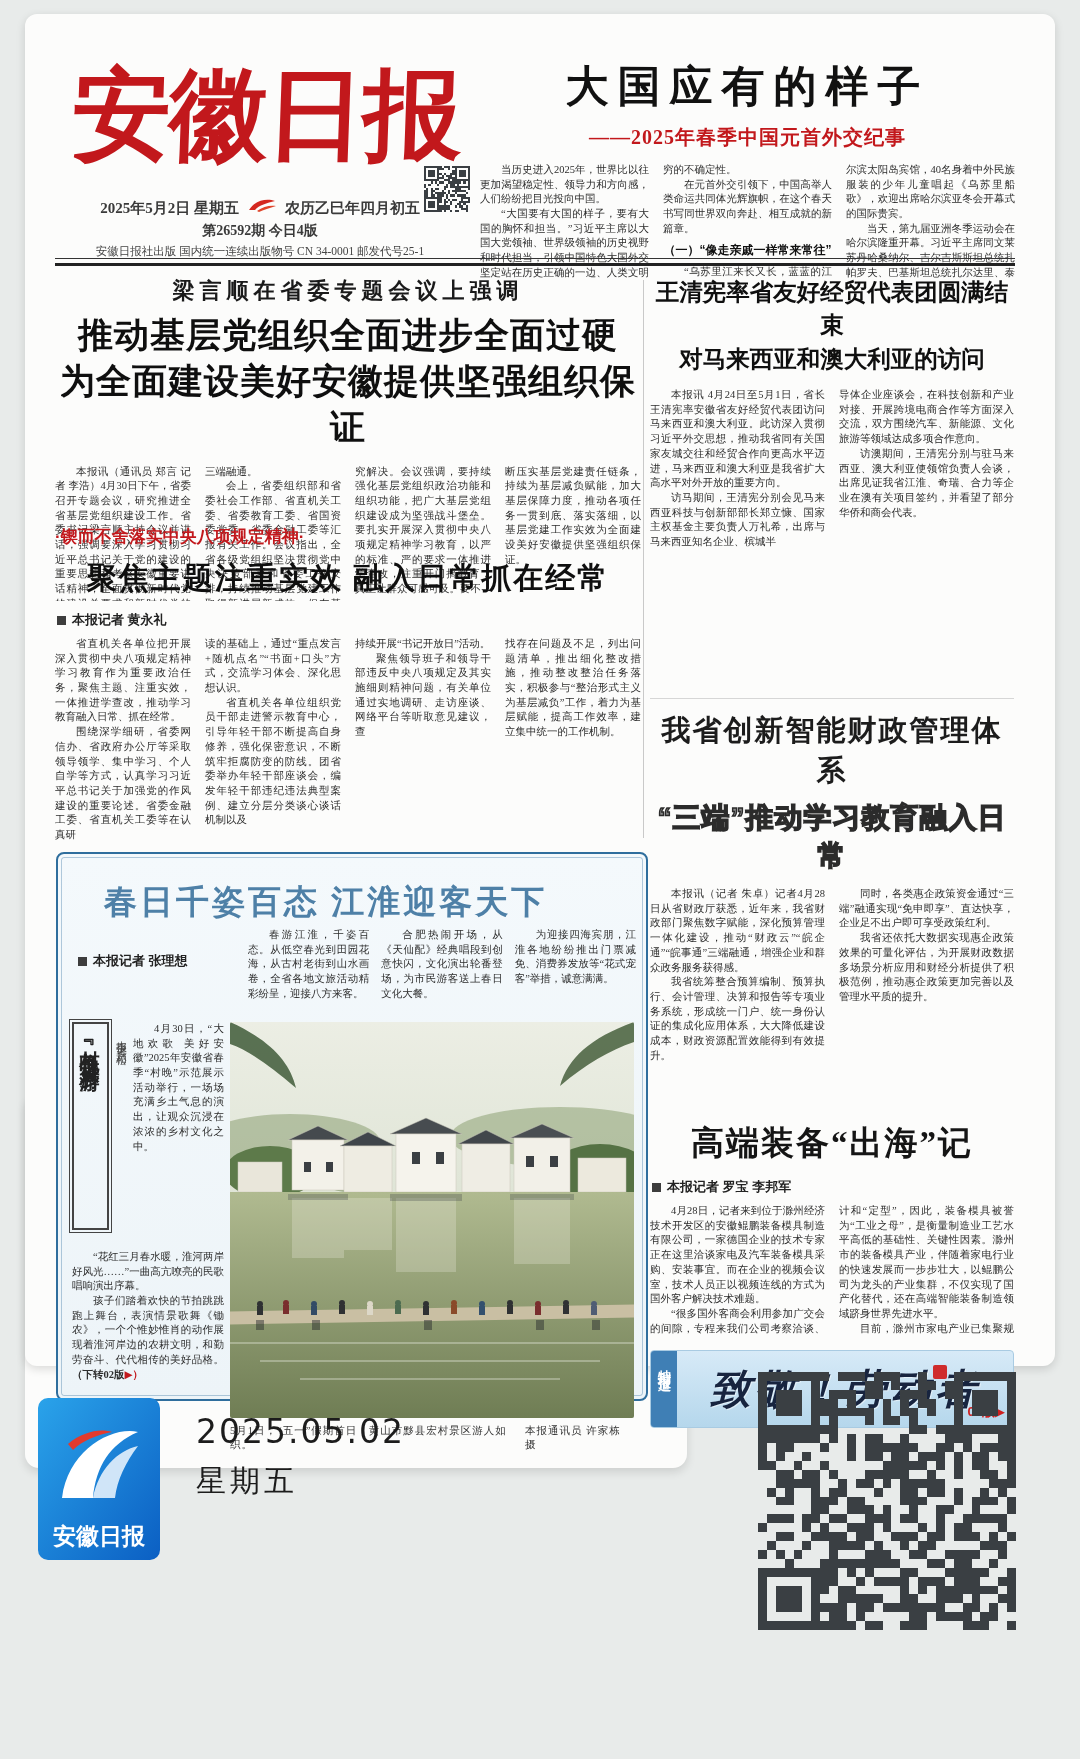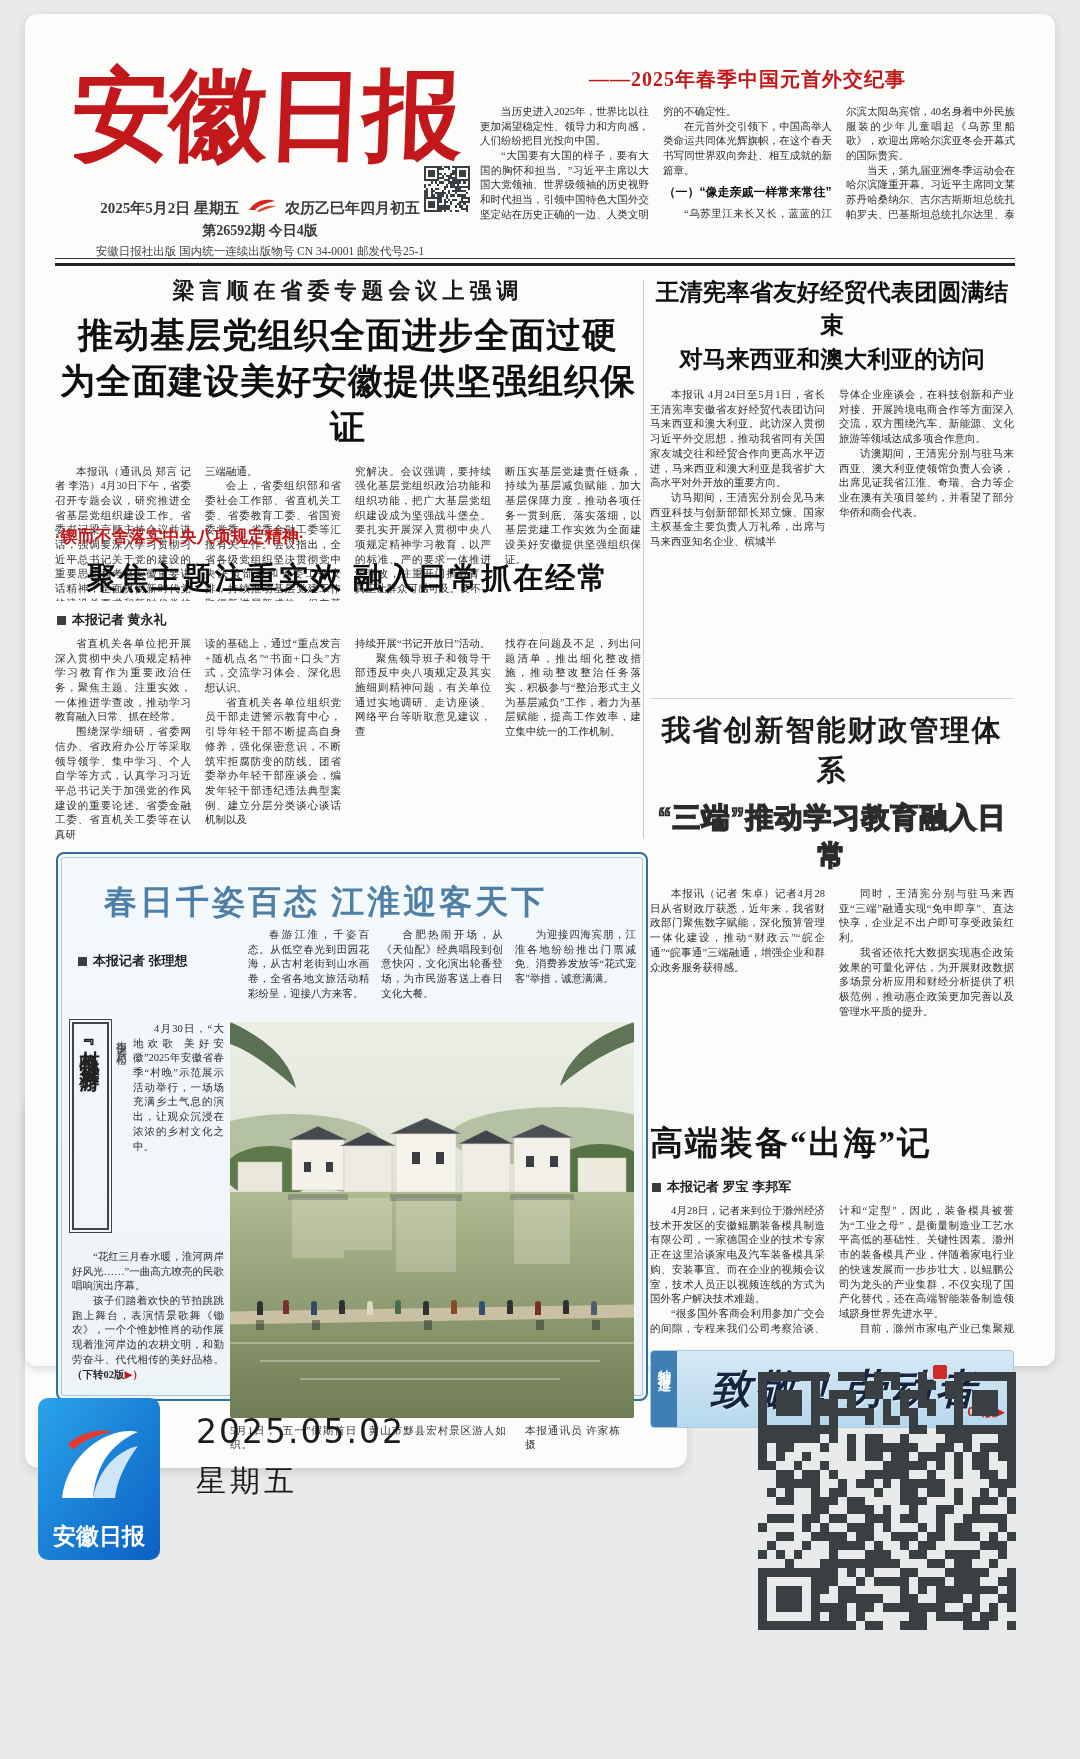--- a/index.html
+++ b/index.html
@@ -59,21 +59,21 @@
   .hrule { border:none; border-top:1px solid #d6d6d6; margin:10px 0; }
 
   .fiscal { margin-top:12px; }
   .fiscal-kicker { text-align:center; font-size:29px; font-weight:bold; letter-spacing:2px; color:#1c1c1c; }
   .fiscal-hl { text-align:center; font-family:"Liberation Sans","DejaVu Sans",sans-serif;
     font-weight:700; font-size:28px; letter-spacing:1px; margin-top:8px;
     color:#8a8a8a; -webkit-text-stroke:1.4px #2b2b2b; }
   .fiscal-body { margin-top:12px; height:218px; }
 
   .equip { margin-top:16px; }
-  .equip-hl { font-size:33px; font-weight:900; letter-spacing:2px; color:#151515; }
+  .equip-hl { text-align:center; font-size:33px; font-weight:900; letter-spacing:2px; color:#151515; }
   .byline { display:flex; align-items:center; gap:6px; font-family:"Liberation Sans","DejaVu Sans",sans-serif;
     font-size:13px; font-weight:bold; color:#222; margin:12px 0 8px 2px; }
   .sq { width:9px; height:9px; background:#3d3d3d; display:inline-block; }
   .equip-body { height:132px; }
   .jump-red { color:#c2181c; }
 
   .tribute { margin-top:14px; position:relative; height:78px; border:1px solid #a9cbe2; border-radius:4px;
     background:linear-gradient(180deg,#d7eaf7,#b5d7ec); overflow:hidden; display:flex; align-items:center; }
   .tribute-label { writing-mode:vertical-rl; font-size:13px; font-weight:bold; color:#fff;
     background:#3f7fb5; padding:8px 4px; letter-spacing:3px; height:100%;
@@ -400,20 +400,21 @@
       <i style="grid-area:21/7"></i>
       <i style="grid-area:21/8"></i>
       <i style="grid-area:21/10"></i>
       <i style="grid-area:21/13"></i>
       <i style="grid-area:21/15"></i>
       <i style="grid-area:21/16"></i>
       <i style="grid-area:21/20"></i>
     </div>
 
   <div class="lead">
+    <div class="lead-title">大国应有的样子</div>
     <div class="lead-sub">——2025年春季中国元首外交纪事</div>
     <div class="lead-cols smalltext">
       <div class="col">
         <p>当历史进入2025年，世界比以往更加渴望稳定性、领导力和方向感，人们纷纷把目光投向中国。</p>
         <p>“大国要有大国的样子，要有大国的胸怀和担当。”习近平主席以大国大党领袖、世界级领袖的历史视野和时代担当，引领中国特色大国外交坚定站在历史正确的一边、人类文明进步的一边，以中国的确定性稳住世界上层出不</p>
       </div>
       <div class="col">
         <p style="text-indent:0">穷的不确定性。</p>
         <p>在元首外交引领下，中国高举人类命运共同体光辉旗帜，在这个春天书写同世界双向奔赴、相互成就的新篇章。</p>
         <div class="subhead">（一）“像走亲戚一样常来常往”</div>
@@ -498,23 +499,24 @@
     </div>
 
     <hr class="hrule">
 
     <div class="fiscal">
       <div class="fiscal-kicker">我省创新智能财政管理体系</div>
       <div class="fiscal-hl">“三端”推动学习教育融入日常</div>
       <div class="cols2 smalltext fiscal-body">
         <div class="col">
           <p>本报讯（记者 朱卓）记者4月28日从省财政厅获悉，近年来，我省财政部门聚焦数字赋能，深化预算管理一体化建设，推动“财政云”“皖企通”“皖事通”三端融通，增强企业和群众政务服务获得感。</p>
+          <p>我省统筹整合预算编制、预算执行、会计管理、决算和报告等专项业务系统，形成统一门户、统一身份认证的集成化应用体系，大大降低建设成本，财政资源配置效能得到有效提升。</p>
         </div>
         <div class="col">
-          <p>同时，王清宪分别与驻马来西亚“三端”融通实现“免申即享”、直达快享，企业足不出户即可享受政策红利。</p>
+          <p>同时，各类惠企政策资金通过“三端”融通实现“免申即享”、直达快享，企业足不出户即可享受政策红利。</p>
           <p>我省还依托大数据实现惠企政策效果的可量化评估，为开展财政数据多场景分析应用和财经分析提供了积极范例，推动惠企政策更加完善以及管理水平质的提升。</p>
         </div>
       </div>
     </div>
 
     <div class="equip">
       <div class="equip-hl">高端装备“出海”记</div>
       <div class="byline">
         <span class="sq"></span>
         <span>本报记者 罗宝 李邦军</span>

